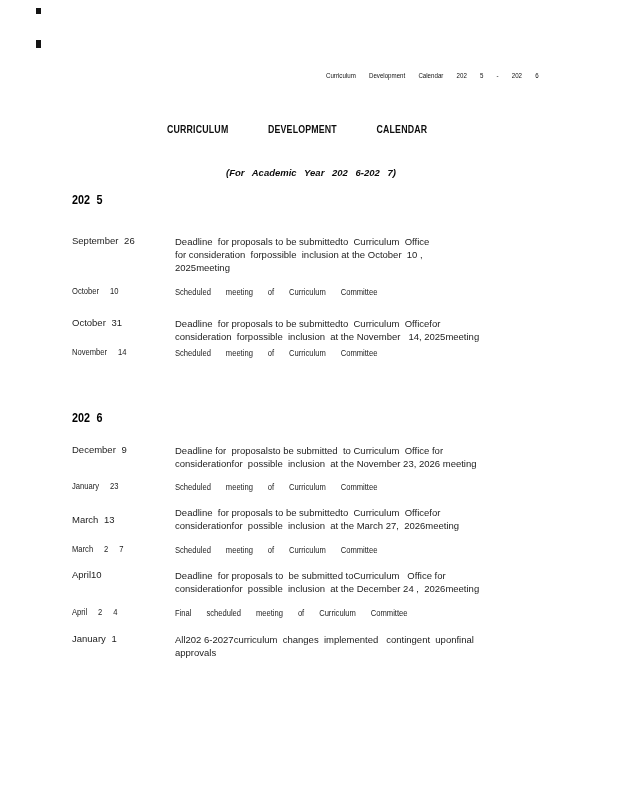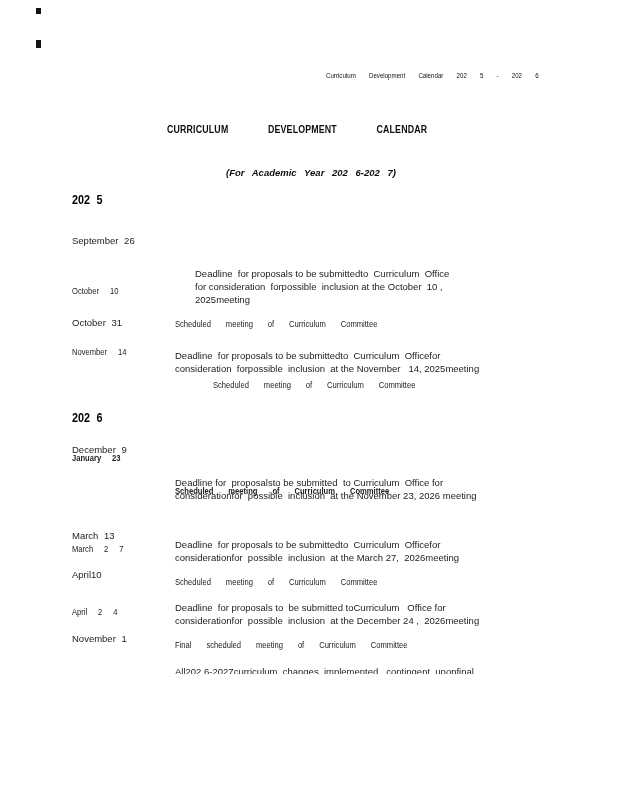--- a/index.html
+++ b/index.html
@@ -28,35 +28,35 @@
   .year {
     position:absolute; left:72px; font-size:12px; font-weight:bold; color:#000;
     word-spacing:4px; white-space:nowrap;
     transform:scaleX(0.9); transform-origin:0 0;
   }
   .year.y2025 { top:193px; }
   .year.y2026 { top:411px; }
 
   .row { position:absolute; left:72px; width:476px; display:flex; align-items:flex-start; }
   .row .date { flex:0 0 103px; width:103px; font-size:9.5px; word-spacing:3px; color:#1c1c1c; }
-  .row .desc { flex:1; font-size:9.5px; line-height:13px; white-space:pre-wrap; color:#1c1c1c;margin-top:32px; }
+  .row .desc { flex:1; font-size:9.5px; line-height:13px; white-space:pre-wrap; color:#1c1c1c; }
 
   .row.meeting .date, .row.meeting .desc { font-size:9.5px; }
   .row.meeting .cond {
     display:inline-block; transform:scaleX(0.8); transform-origin:0 0; white-space:nowrap;
   }
   .row.meeting .date .cond { word-spacing:11px; }
   .row.meeting .desc .cond { word-spacing:16px; }
 
-  .r-s0r0 { top:235px;gap:20px; }
+  .r-s0r0 { top:235px; }
   .r-s0r1 { top:285px; }
   .r-s0r2 { top:317px; }
-  .r-s0r3 { top:346px;gap:38px; }
+  .r-s0r3 { top:346px; }
   .r-s1r0 { top:444px; }
-  .r-s1r1 { top:452px;font-weight:bold; }
+  .r-s1r1 { top:480px; }
   .r-s1r2 { top:506px;align-items:center; }
   .r-s1r3 { top:543px; }
   .r-s1r4 { top:569px; }
   .r-s1r5 { top:606px; }
   .r-s1r6 { top:633px; }
 </style>
 </head>
 <body>
 
 <div class="page">
@@ -124,18 +124,18 @@
     <div class="desc">Deadline  for proposals to  be submitted toCurriculum   Office for
 considerationfor  possible  inclusion  at the December 24 ,  2026meeting</div>
   </div>
 
   <div class="row meeting r-s1r5">
     <div class="date"><span class="cond">April 2 4</span></div>
     <div class="desc"><span class="cond">Final scheduled meeting of Curriculum Committee</span></div>
   </div>
 
   <div class="row r-s1r6">
-    <div class="date">November 1</div>
+    <div class="date">January 1</div>
     <div class="desc">All202 6-2027curriculum  changes  implemented   contingent  uponfinal
 approvals</div>
   </div>
 
 </div>
 
 </body></html>

